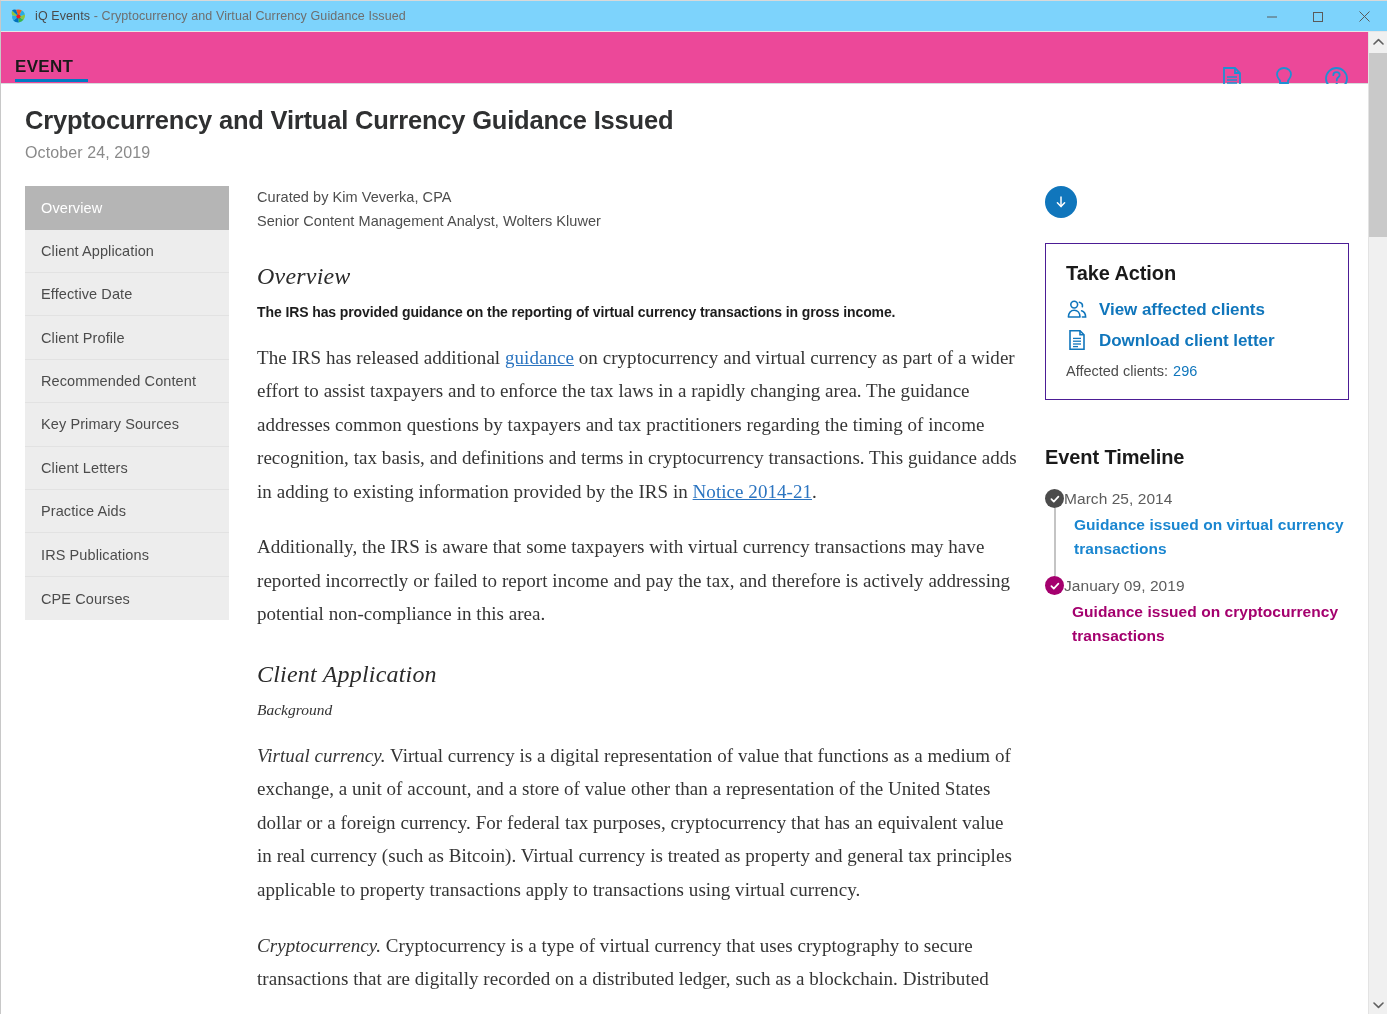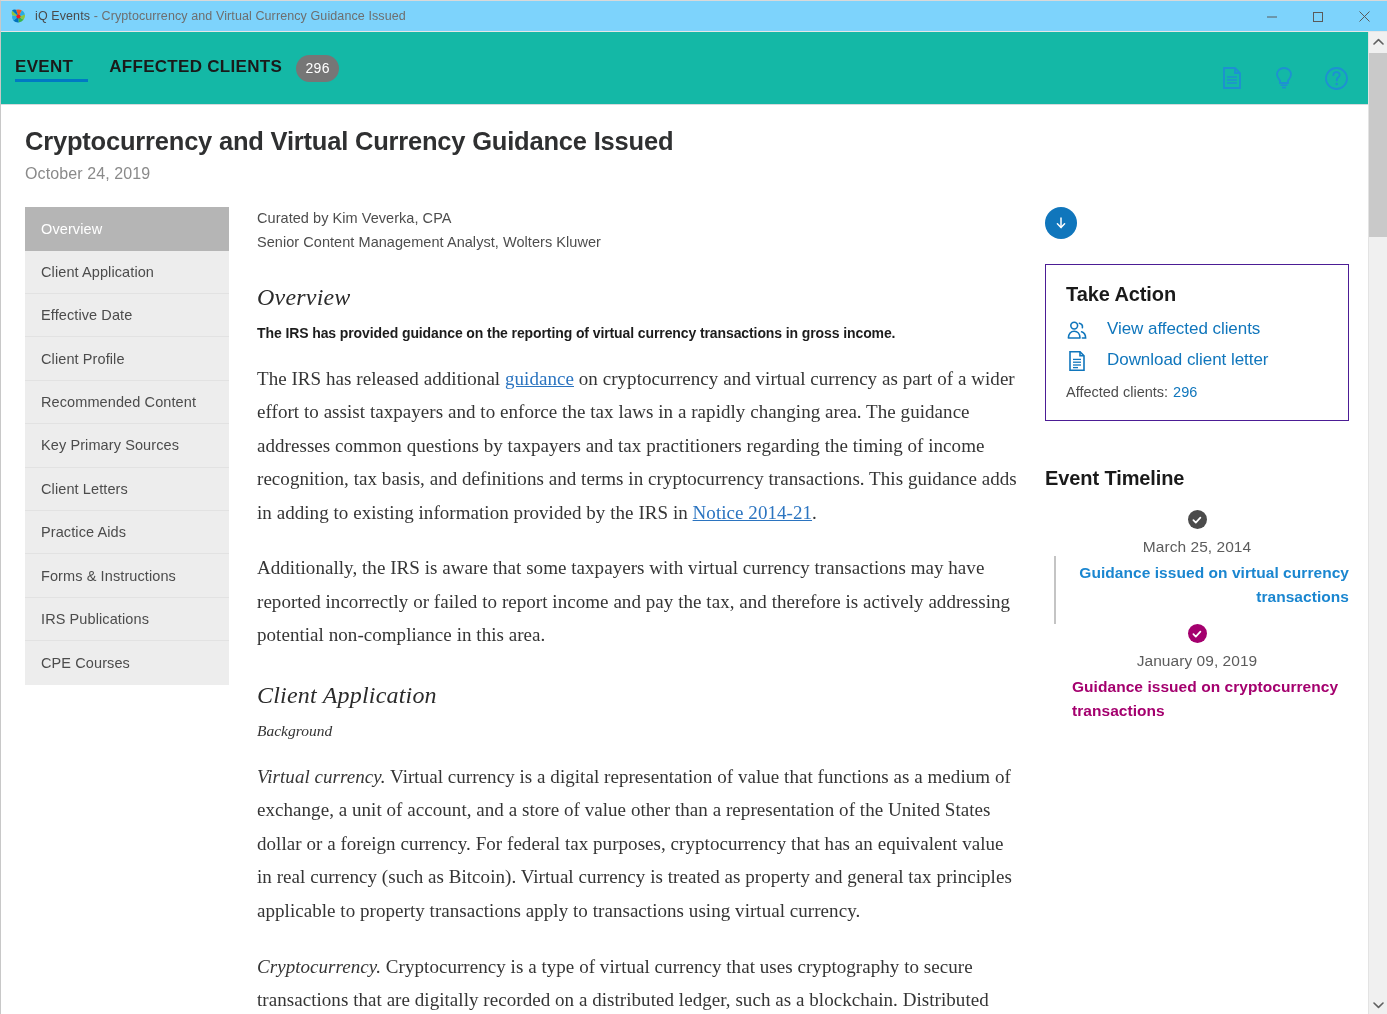--- a/index.html
+++ b/index.html
@@ -55,22 +55,22 @@
   .win-btn {
     width: 46px; height: 31px;
     display: flex; align-items: center; justify-content: center;
     color: #5a5a5a;
   }
   .win-btn svg { display: block; }
 
   
   .topbar {
     position: relative;
-    height: 73px;
-    background: #14b8a6;
+    height: 52px;
+    background: #ec4899;
     border-bottom: 1px solid #d6dadc;
     display: flex;
     align-items: flex-start;
   }
   .tabs {
     display: flex;
     align-items: flex-start;
     padding-left: 14px;
     padding-top: 14px;
     height: 100%;
@@ -247,23 +247,24 @@
   }
   .card-title {
     font-size: 20px;
     font-weight: bold;
     color: #1a1a1a;
     margin-bottom: 13px;
     letter-spacing: -.1px;
   }
   .action-row {
     display: flex;
-    align-items: flex-start;
-    gap: 19px;
+    align-items: flex-end;
+    gap: 11px;
     margin-bottom: 9px;
+    font-weight: bold;
   }
   .action-icon {
     width: 22px; height: 22px;
     color: #1076bc;
     display: flex; align-items: center; justify-content: center;
     flex: 0 0 22px;
   }
   .action-icon svg { display: block; }
   .action-label {
     font-size: 17px;
@@ -285,22 +286,20 @@
     font-weight: bold;
     color: #1a1a1a;
     margin-top: 46px;
     margin-bottom: 20px;
     letter-spacing: -.1px;
   }
   .tl-entry { position: relative; }
   .tl-head {
     display: flex;
     align-items: center;
-    gap: 9px;
-    flex-direction: column;
   }
   .tl-dot {
     width: 19px; height: 19px;
     border-radius: 50%;
     display: flex; align-items: center; justify-content: center;
     flex: 0 0 19px;
   }
   .tl-dot svg { display: block; }
   .tl-date {
     font-size: 15.5px;
@@ -310,21 +309,21 @@
   .tl-body {
     margin-left: 9px;
     padding-left: 18px;
     padding-top: 5px;
     padding-bottom: 16px;
     font-size: 15.5px;
     font-weight: bold;
     line-height: 1.52;
     letter-spacing: .05px;
   }
-  .tl-entry.has-line .tl-body { border-left: 2px solid #c4c4c4; text-align: right; }
+  .tl-entry.has-line .tl-body { border-left: 2px solid #c4c4c4; }
 
   
   .scrollbar {
     position: absolute;
     right: 0; top: 31px;
     width: 19px;
     height: calc(1014px - 31px);
     background: #f0f0f0;
     border-left: 1px solid #e3e3e3;
   }
@@ -384,24 +383,20 @@
           </svg>
       </div>
     </div>
   </div>
 
   <div class="topbar">
     <div class="tabs">
       <div class="tab active">
         <span class="tab-label">EVENT</span>
       </div>
-      <div class="tab">
-        <span class="tab-label">AFFECTED CLIENTS</span>
-        <span class="badge">296</span>
-      </div>
     </div>
 
     <div class="toolbar-icons">
       <div class="tb-icon">
         <svg width="24" height="24" viewBox="0 0 24 24">
           <path d="M4 2 H15 L20 7 V22 H4 Z" fill="none" stroke="currentColor" stroke-width="1.8"></path>
           <path d="M15 2 V7 H20" fill="none" stroke="currentColor" stroke-width="1.8"></path>
           <line x1="7" y1="11" x2="17" y2="11" stroke="currentColor" stroke-width="1.5"></line>
           <line x1="7" y1="14" x2="17" y2="14" stroke="currentColor" stroke-width="1.5"></line>
           <line x1="7" y1="17" x2="17" y2="17" stroke="currentColor" stroke-width="1.5"></line>
@@ -449,23 +444,20 @@
               <span>Recommended Content</span>
             </div>
           <div class="nav-item">
               <span>Key Primary Sources</span>
             </div>
           <div class="nav-item">
               <span>Client Letters</span>
             </div>
           <div class="nav-item">
               <span>Practice Aids</span>
-            </div>
-          <div class="nav-item">
-              <span>Forms &amp; Instructions</span>
             </div>
           <div class="nav-item">
               <span>IRS Publications</span>
             </div>
           <div class="nav-item">
               <span>CPE Courses</span>
             </div>
         </nav>
 
         <article class="article">

